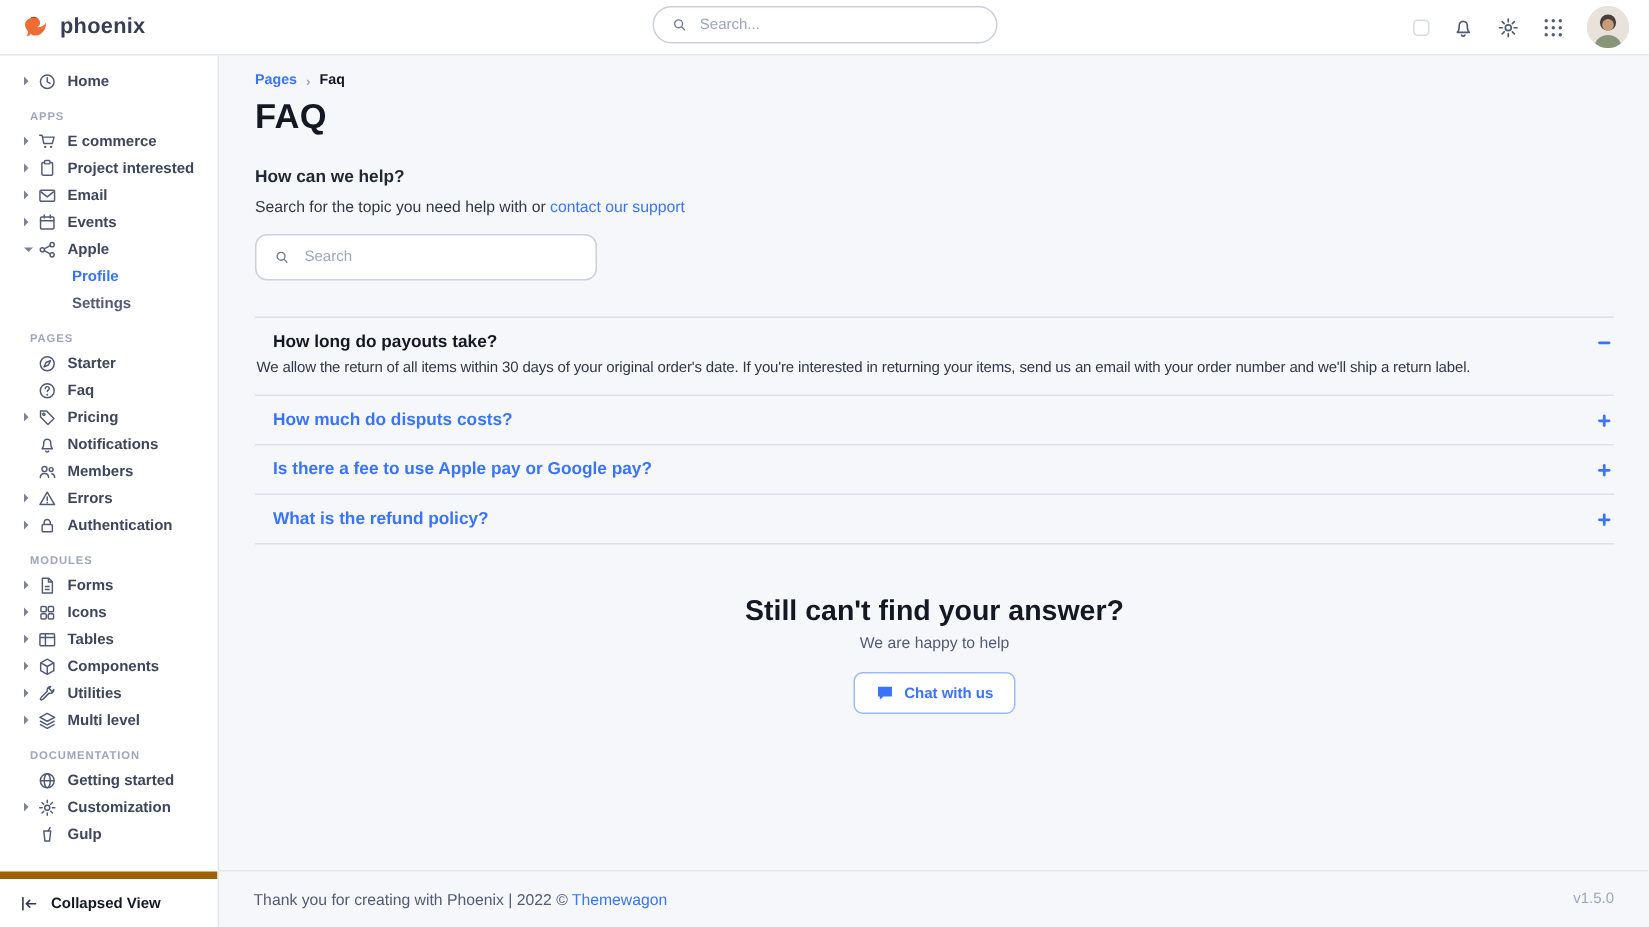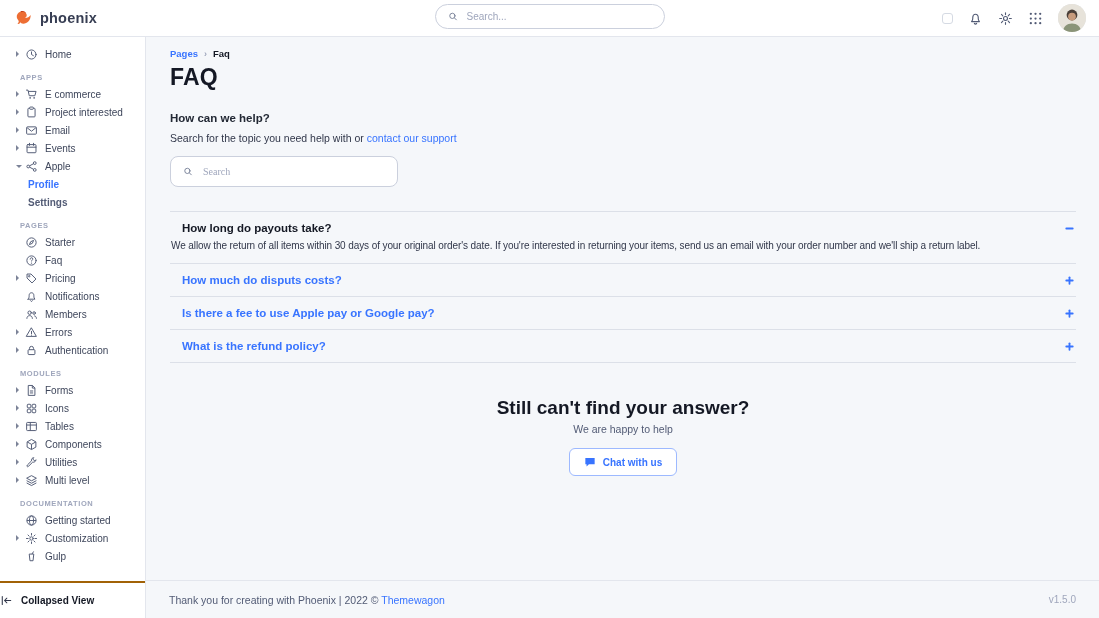--- a/index.html
+++ b/index.html
@@ -23,43 +23,43 @@
 
   
   .sidebar{position:fixed;top:37px;left:0;bottom:0;width:146px;background:#fff;border-right:1px solid #e3e6ed;z-index:20;overflow:hidden;}
   .nav{padding-top:8px;}
   .nav-sec{font-size:7.5px;font-weight:700;letter-spacing:.6px;color:#9fa6bc;margin:10px 0 2px;padding-left:20px;height:10px;}
   .nav-item{display:flex;align-items:center;height:18px;padding-left:16px;cursor:pointer;}
   .caret{width:9px;flex:0 0 9px;display:flex;align-items:center;}
   .caret i{display:block;width:0;height:0;border-left:3.5px solid #7c8398;border-top:3px solid transparent;border-bottom:3px solid transparent;}
   .caret i.down{border-left:3px solid transparent;border-right:3px solid transparent;border-top:3.5px solid #7c8398;border-bottom:0;}
   .ni{width:13px;height:13px;flex:0 0 13px;margin-right:7px;}
-  .nl{font-size:10px;font-weight:400;color:#3e465b;white-space:nowrap;}
-  .nav-child{display:flex;align-items:center;height:18px;padding-left:28px;cursor:pointer;}
+  .nl{font-size:10px;font-weight:700;color:#3e465b;white-space:nowrap;}
+  .nav-child{display:flex;align-items:center;height:18px;padding-left:48px;cursor:pointer;}
   .nav-child .nl{font-weight:600;color:#525b75;}
   .nav-child.active .nl{color:#3874ff;}
-  .collapse-bar{position:absolute;bottom:0;left:0;right:0;height:37px;border-top:2px solid #a16207;background:#fff;
-    display:flex;align-items:center;gap:8px;cursor:pointer;}
+  .collapse-bar{position:absolute;bottom:0;left:0;right:0;height:37px;border-top:5px solid #a16207;background:#fff;
+    display:flex;align-items:center;gap:8px;padding-left:13px;cursor:pointer;}
   .collapse-bar .nl{font-size:10px;font-weight:700;color:#141824;}
 
   
   .main{position:fixed;top:37px;left:146px;right:0;bottom:0;background:#f5f7fa;overflow:hidden;}
   .content{padding:11px 23px 0 24px;}
   .breadcrumb{display:flex;align-items:center;gap:6px;font-size:9.5px;font-weight:600;}
   .bc-link{color:#3874ff;cursor:pointer;}
   .bc-sep{color:#9fa6bc;font-size:9px;}
   .bc-cur{color:#141824;}
   .page-title{font-size:23px;font-weight:800;color:#141824;margin:5px 0 0;letter-spacing:.2px;}
   .help-head{margin-top:21px;font-size:11.5px;font-weight:700;color:#222834;}
   .help-text{margin-top:8px;font-size:10.5px;color:#31374a;}
   .help-text a{color:#3874ff;text-decoration:none;cursor:pointer;}
   .faq-search{margin-top:12px;width:228px;height:31px;border:1px solid #cbd0dd;border-radius:8px;background:#fff;
     display:flex;align-items:center;gap:8px;padding:0 12px;}
   .faq-search input{border:0;outline:0;width:100%;font-size:10px;color:#31374a;background:transparent;
-    font-family:Liberation Serif, serif;}
+    font-family:Liberation Sans, sans-serif;}
   .faq-search input::placeholder{color:#9fa6bc;}
 
   .accordion{margin-top:24px;}
   .acc-item{border-top:1px solid #dce0e8;padding:10px 1px;}
   .acc-item:last-child{border-bottom:1px solid #dce0e8;}
   .acc-head{display:flex;align-items:center;justify-content:space-between;cursor:pointer;}
   .q{font-size:11.5px;font-weight:700;margin-left:11px;}
   .q.open{color:#141824;}
   .q.closed{color:#3874ff;}
   .pm{width:11px;height:11px;flex:0 0 11px;}

